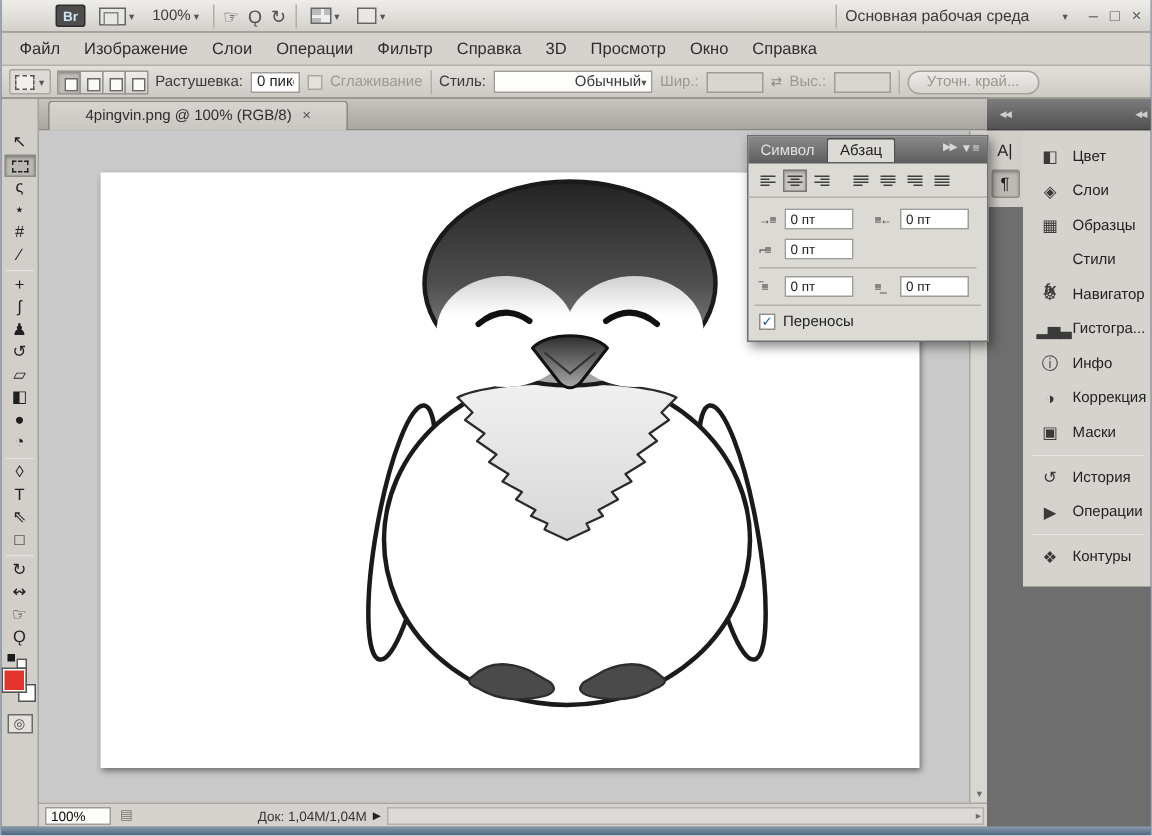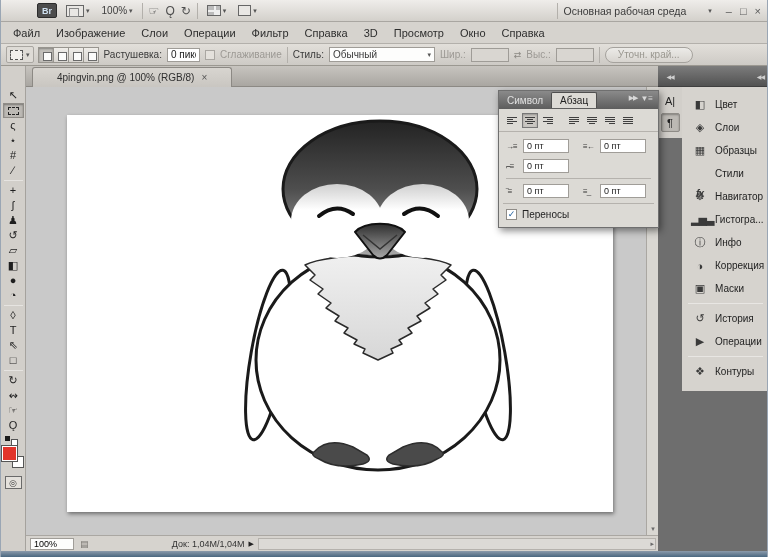--- a/index.html
+++ b/index.html
@@ -49,21 +49,21 @@
   .mode-btn { width:16px; height:16px; border:1px solid #98958f; margin-left:-1px;
     background:linear-gradient(#efede9,#d8d5d0); position:relative; }
   .mode-btn.pressed { background:#c2bfba; box-shadow:inset 0 1px 2px rgba(0,0,0,.3); }
   .mode-btn:before { content:""; position:absolute; left:4px; top:4px; width:7px; height:7px; border:1px solid #6a6a6a; background:#fbfbfa; }
   .opt-field { height:14px; background:#fff; border:1px solid #9f9c97; font-size:10px; padding:0 3px;
     font-family:"Liberation Sans","DejaVu Sans",sans-serif; color:#222; }
   .opt-field.small { width:33px; }
   .opt-field:disabled { background:#d9d6d1; color:#999; }
   .chk { width:10px; height:10px; border:1px solid #aaa7a2; background:#e4e1dc; display:inline-block; }
   .dim { color:#9c9994; }
-  .style-drop { display:flex; align-items:center; justify-content:space-between; width:106px; height:15px;
+  .style-drop { display:flex; align-items:center; justify-content:flex-end; width:106px; height:15px;
     background:#fdfdfc; border:1px solid #9f9c97; padding:0 3px; }
   .link-ico { font-size:9px; color:#8a8782; }
   .refine-btn { height:16px; padding:0 12px; border:1px solid #a5a29d; border-radius:8px;
     background:linear-gradient(#ecebe8,#d7d4cf); color:#9a9790; font-size:10px; }
 
   
   .toolbox { position:absolute; left:0; top:66px; width:25px; height:485px;
     background:#d2cfca; border-right:1px solid #a5a29d; display:flex; flex-direction:column;
     align-items:center; padding-top:22px; }
   .tool { width:21px; height:15px; display:flex; align-items:center; justify-content:center;

